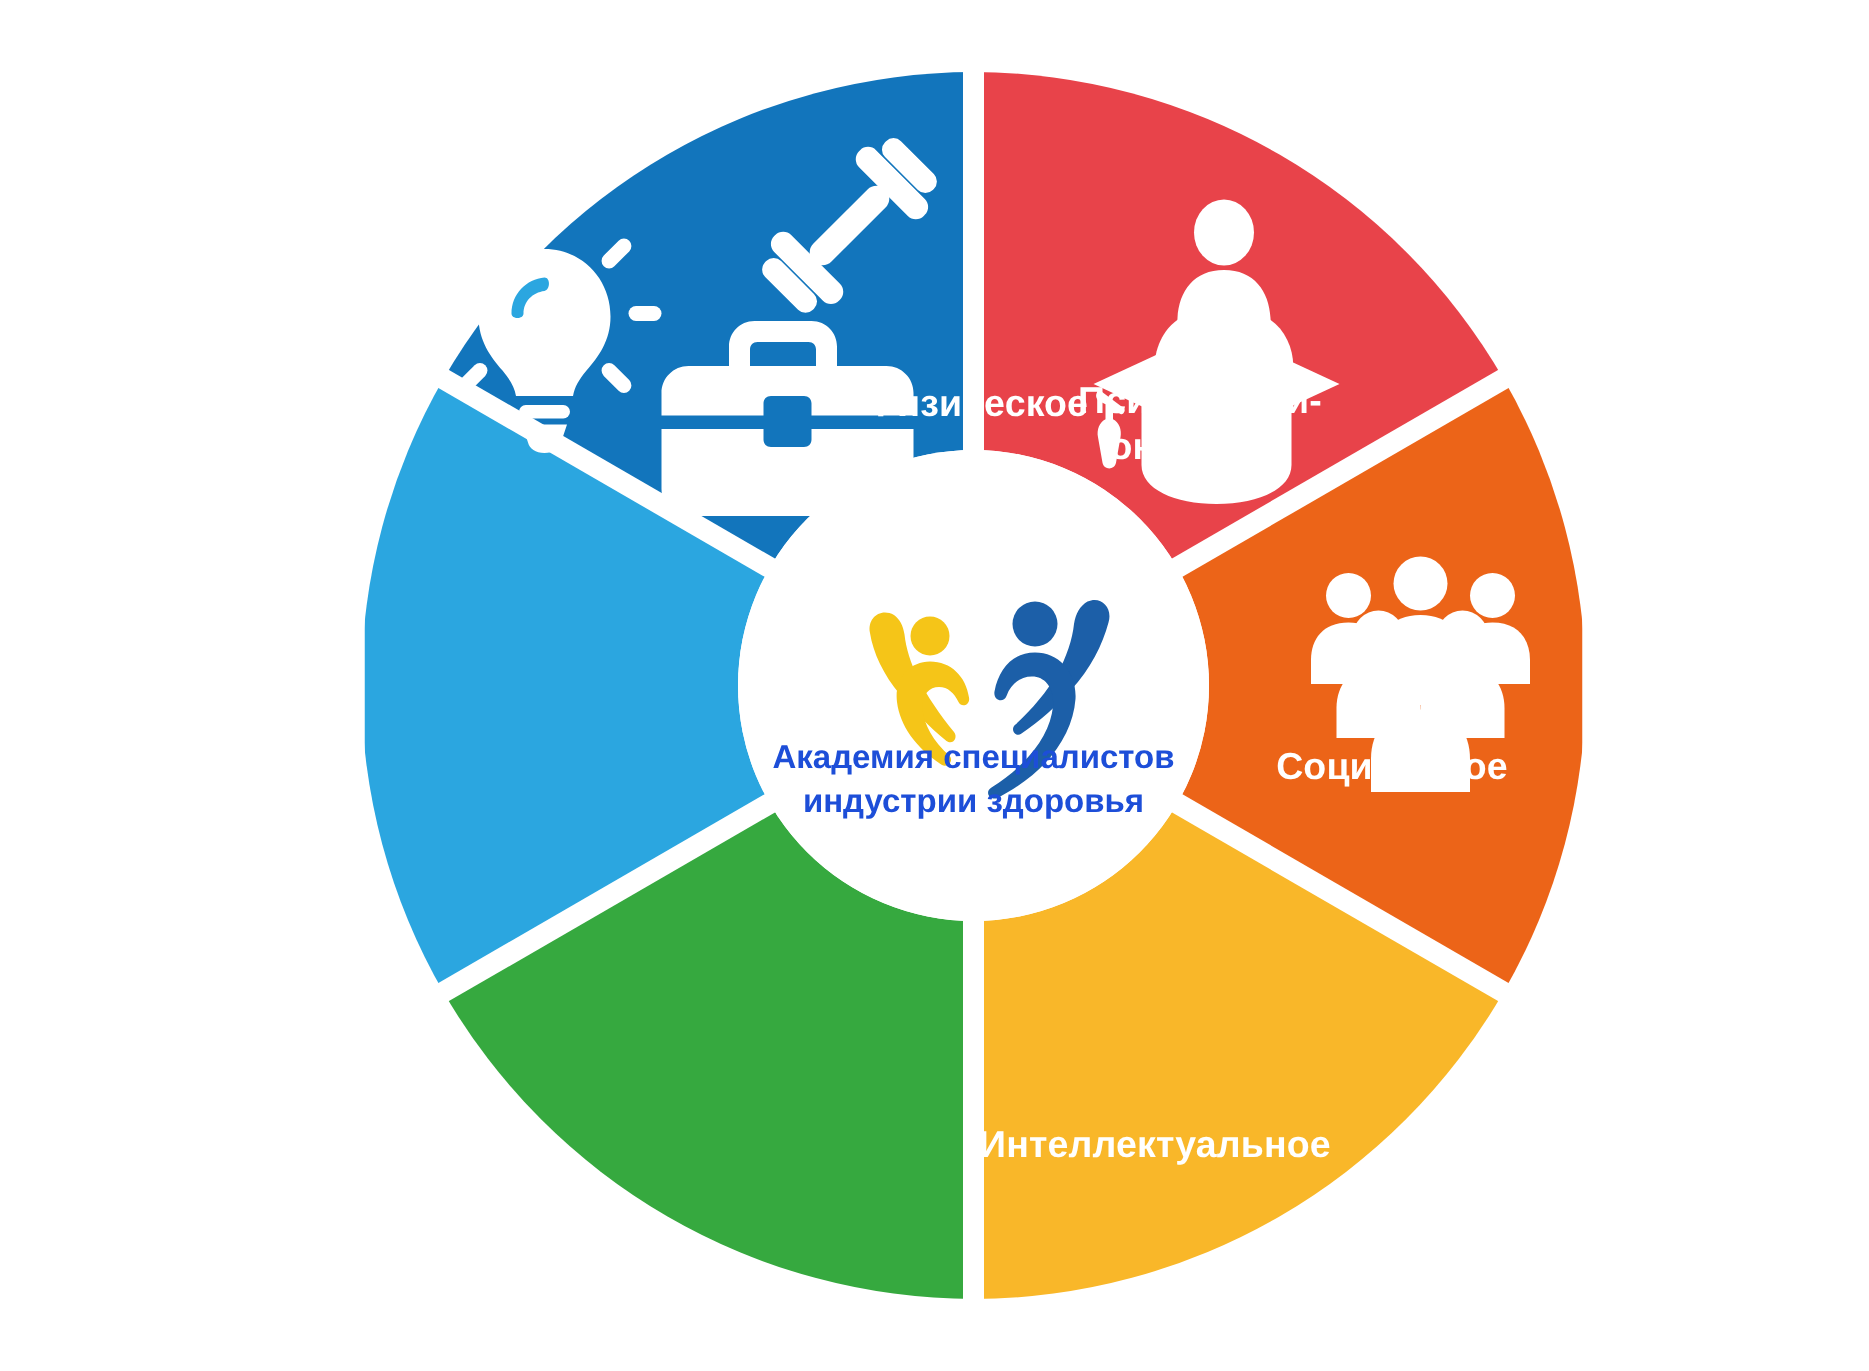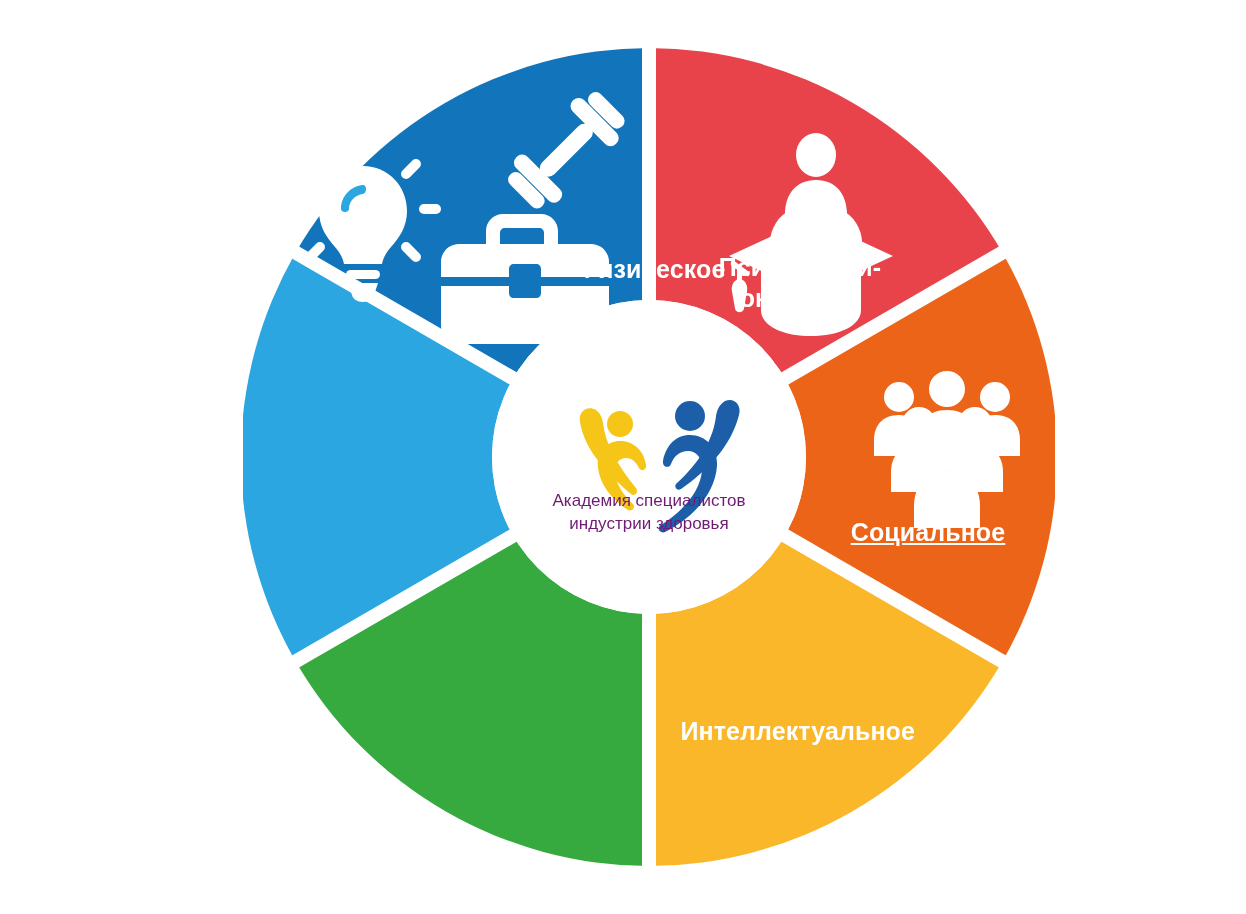--- a/index.html
+++ b/index.html
@@ -38,25 +38,25 @@
     font-weight: bold;
     font-size: 25px;
     line-height: 1.22;
     letter-spacing: 0.1px;
     white-space: pre-line;
     pointer-events: none;
   }
   .ctr-logo-text {
     position: absolute;
     text-align: center;
-    color: #701a75;
-    font-size: 17px;
+    color: #1d4ed8;
+    font-size: 22px;
     line-height: 1.33;
     white-space: pre-line;
-    font-weight: normal;
+    font-weight: bold;
   }
 </style>
 </head>
 <body>
 
 <div id="stage">
 
   <div id="wheel-wrap">
 
     <svg class="wheel" viewBox="0 0 812 866">
@@ -167,23 +167,23 @@
         <path d="M111 44 c16 0 28 13 27 31 c-2 26 -21 50 -52 66 c-5 2 -9 -4 -4 -7 c25 -16 39 -35 41 -54 c1 -12 -5 -20 -14 -20 c-8 0 -14 5 -17 13 c-2 5 -9 3 -8 -3 c3 -16 13 -26 27 -26 Z" fill="#1C5FA8"></path>
         <path d="M60 96 c6 12 16 24 28 33 c-14 7 -30 9 -44 4 c6 -11 11 -24 16 -37 Z" fill="#2B8FD4" opacity="0"></path>
       </g>
     </svg>
 
     <div class="seg-label" style="left:288px; top:230px; width:240px;">Физическое</div>
 
     <div class="seg-label" style="left:412px; top:228px; width:290px;">Психоэмоци-
 ональное</div>
 
-    <div class="seg-label" style="left:560px; top:493px; width:250px;text-decoration:underline;">Социальное</div>
+    <div class="seg-label" style="left:560px; top:472px; width:250px;">Социальное</div>
 
-    <div class="seg-label" style="left:382px; top:692px; width:290px;text-align:right;">Интеллектуальное</div>
+    <div class="seg-label" style="left:382px; top:724px; width:290px;">Интеллектуальное</div>
 
 
 
     <div class="ctr-logo-text" style="left:256px; top:466px; width:300px;">Академия специалистов
 индустрии здоровья</div>
 
   </div>
 </div>
 
 </body></html>

